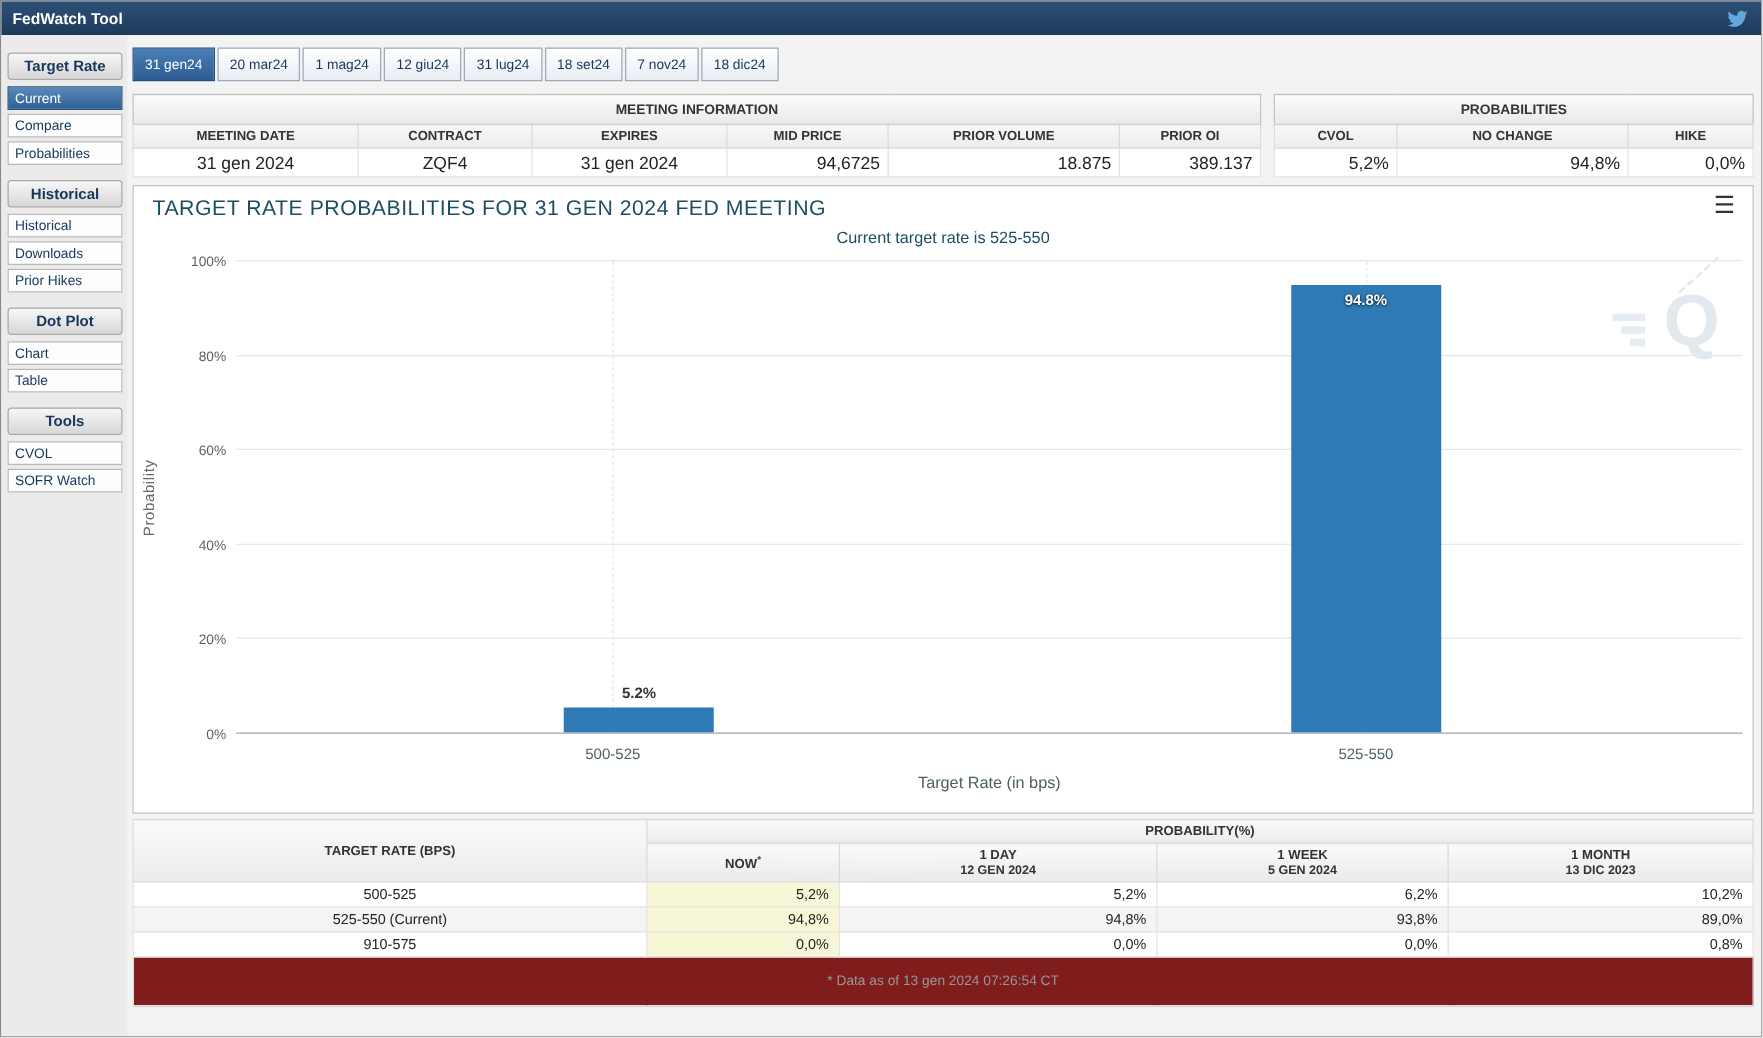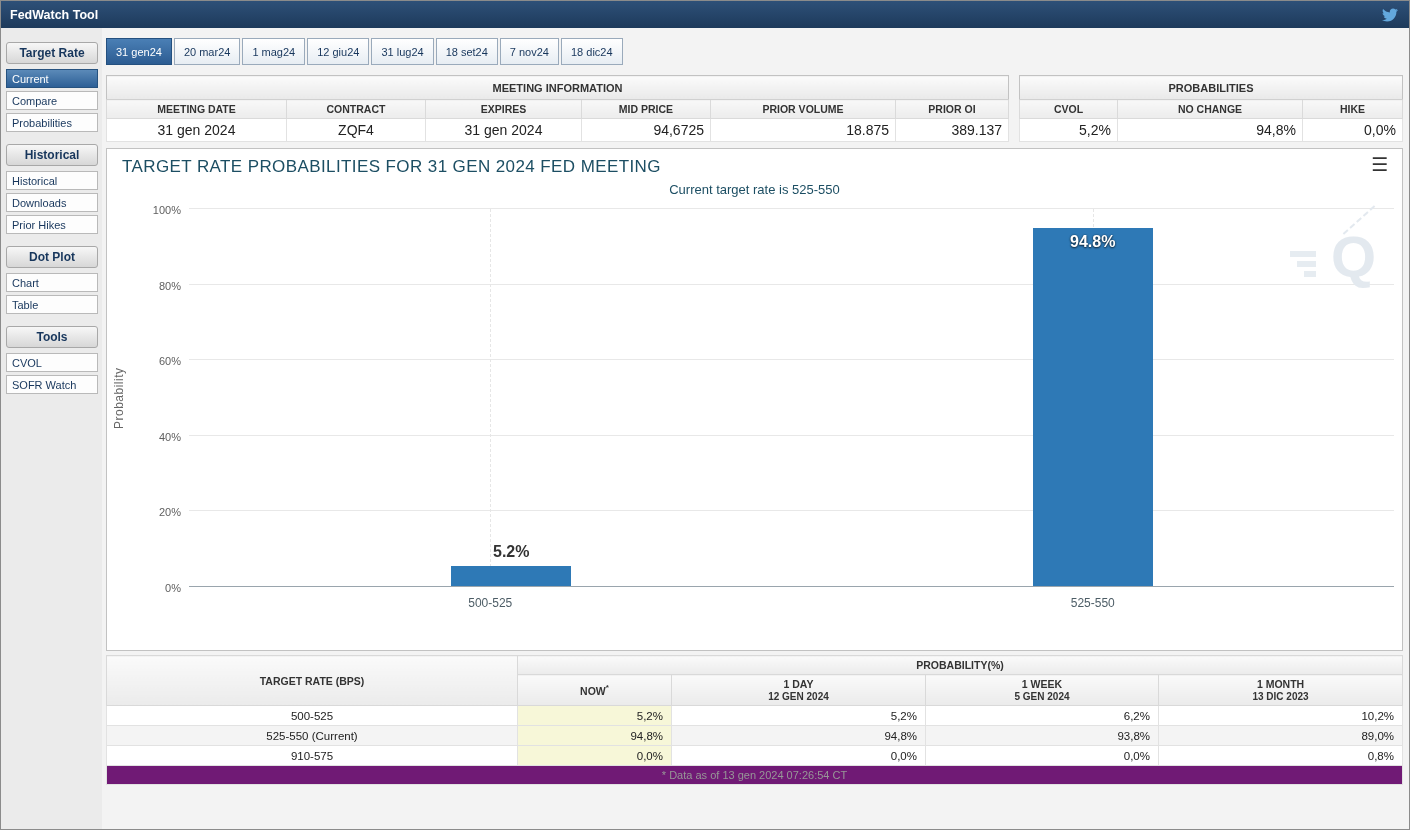--- a/index.html
+++ b/index.html
@@ -53,21 +53,21 @@
   .chart-menu { position:absolute; right:14px; top:6px; font-size:19px; color:#333; line-height:1; }
   .chart-subtitle { position:absolute; left:0; right:0; top:33px; text-align:center; font-size:13px; color:#1c4e63; }
   .plot { position:absolute; left:82px; right:8px; top:60px; height:378px; }
   .hgrid { position:absolute; left:0; right:0; height:1px; background:#e8e8e8; display:block; }
   .vgrid { position:absolute; top:0; bottom:0; width:0; border-left:1px dashed #e6e6e6; display:block; }
   .axis-x { position:absolute; left:0; right:0; bottom:0; height:1px; background:#9aa5ad; }
   .ylab { position:absolute; left:-52px; width:44px; text-align:right; font-size:11px; color:#606060; }
   .ytitle { position:absolute; left:-78px; top:0; bottom:0; width:16px; display:flex; align-items:center; justify-content:center;
             writing-mode:vertical-rl; transform:rotate(180deg); font-size:12px; color:#666; letter-spacing:.5px; }
   .bar { position:absolute; bottom:1px; width:120px; background:#2e79b6; }
-  .bar-label { position:absolute; left:0; right:0; text-align:center; font-size:16px; font-weight:bold; }
+  .bar-label { position:absolute; left:0; right:0; text-align:center; font-size:12px; font-weight:bold; }
   .bar-label.out { bottom:100%; margin-bottom:5px; color:#333; }
   .bar-label.in { top:5px; color:#fff; text-shadow:0 1px 2px rgba(0,0,0,.65),0 0 2px rgba(0,0,0,.45); }
   .xlab { position:absolute; top:calc(100% + 9px); width:160px; margin-left:-80px; text-align:center; font-size:12px; color:#4d5d66; }
   .xtitle { position:absolute; top:calc(100% + 31px); left:0; right:0; text-align:center; font-size:13px; color:#4d5d66; }
   
   .wm { position:absolute; top:10px; right:14px; width:96px; height:84px; }
   .wm-q { position:absolute; right:4px; top:10px; font-size:58px; line-height:56px; font-weight:bold; color:#e3e9ef; }
   .wm-lines { position:absolute; left:6px; top:32px; width:30px; }
   .wm-lines i { display:block; height:6px; background:#e6ecf1; margin-bottom:4px; }
   .wm-lines i:nth-child(1){ width:26px; }
@@ -80,21 +80,21 @@
   table.hist th { background:linear-gradient(#fafafa,#ebebeb); border:1px solid #d9d9d9; color:#333;
                   font-size:10.5px; font-weight:bold; padding:3px 4px; text-align:center; }
   table.hist th .l1 { display:block; }
   table.hist th .l2 { display:block; font-size:10px; margin-top:1px; }
   table.hist th sup { font-size:8px; }
   table.hist td { border:1px solid #e2e2e2; font-size:11.5px; color:#222; padding:3px 8px; height:20px; }
   td.rate { text-align:center; }
   td.val { text-align:right; }
   tr.alt td { background:#f4f4f4; }
   table.hist td.now { background:#f7f7d8; }
-  tr.foot td { background:#701a75; color:#979797; text-align:center; font-size:11px; padding:3px; height:17px; }
+  tr.foot td { background:#7f1d1d; color:#979797; text-align:center; font-size:11px; padding:13px; height:17px; }
 
   .projected-note { margin-top:20px; background:linear-gradient(#fbfbfb,#e9e9e9); border:1px solid #cfcfcf;
                     text-align:center; font-size:11px; font-weight:bold; color:#333; padding:4px 0; flex:none; }
 </style>
 </head>
 <body>
 
 <div class="app" data-interactable="false">
 
   <div class="titlebar" data-interactable="false">
@@ -235,20 +235,21 @@
             <span class="bar-label out" data-interactable="false">5.2%</span>
           </div>
           <div class="bar" style="left: calc(75% - 60px); height: 94.8%;" data-interactable="true">
             <span class="bar-label in" data-interactable="false">94.8%</span>
           </div>
 
           <div class="axis-x" data-interactable="false"></div>
 
           <span class="xlab" style="left:25%" data-interactable="false">500-525</span>
           <span class="xlab" style="left:75%" data-interactable="false">525-550</span>
+          <div class="xtitle" data-interactable="false">Target Rate (in bps)</div>
         </div>
       </div>
 
       <table class="hist" data-interactable="false">
         <colgroup>
             <col style="width:411px">
             <col style="width:154px">
             <col style="width:254px">
             <col style="width:233px">
             <col>

